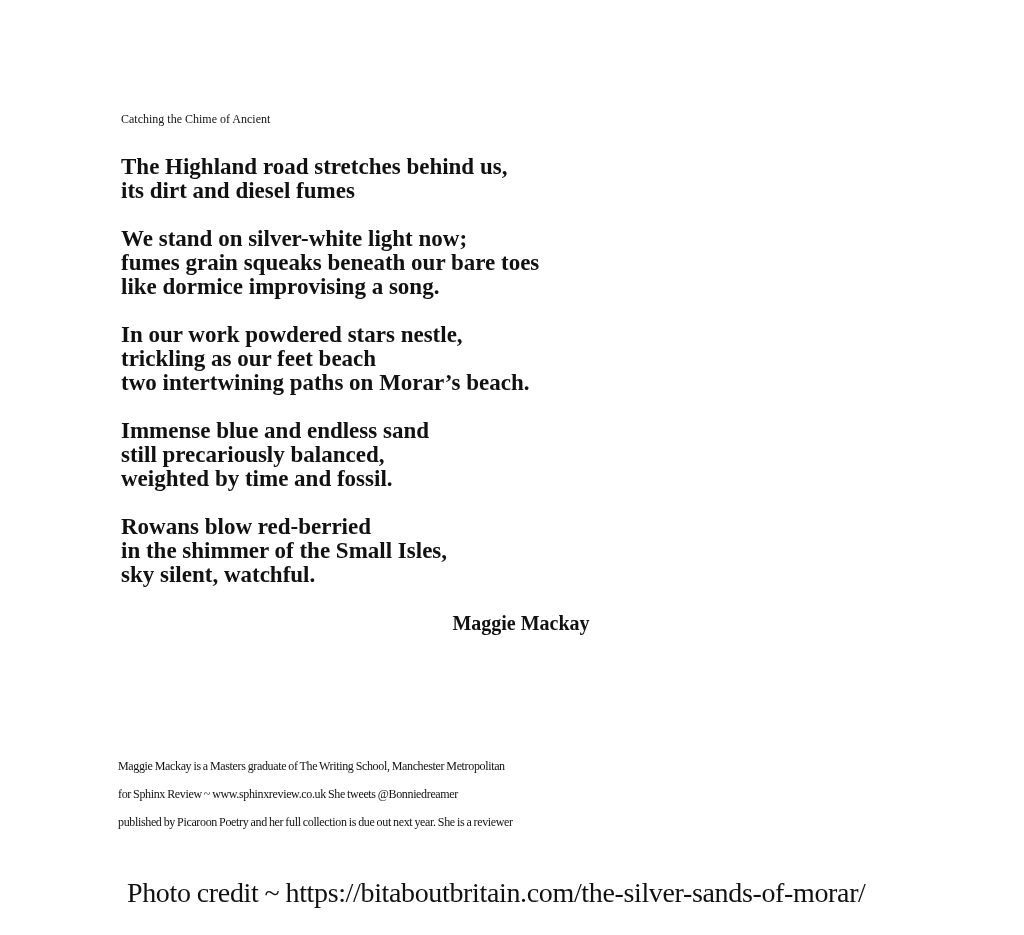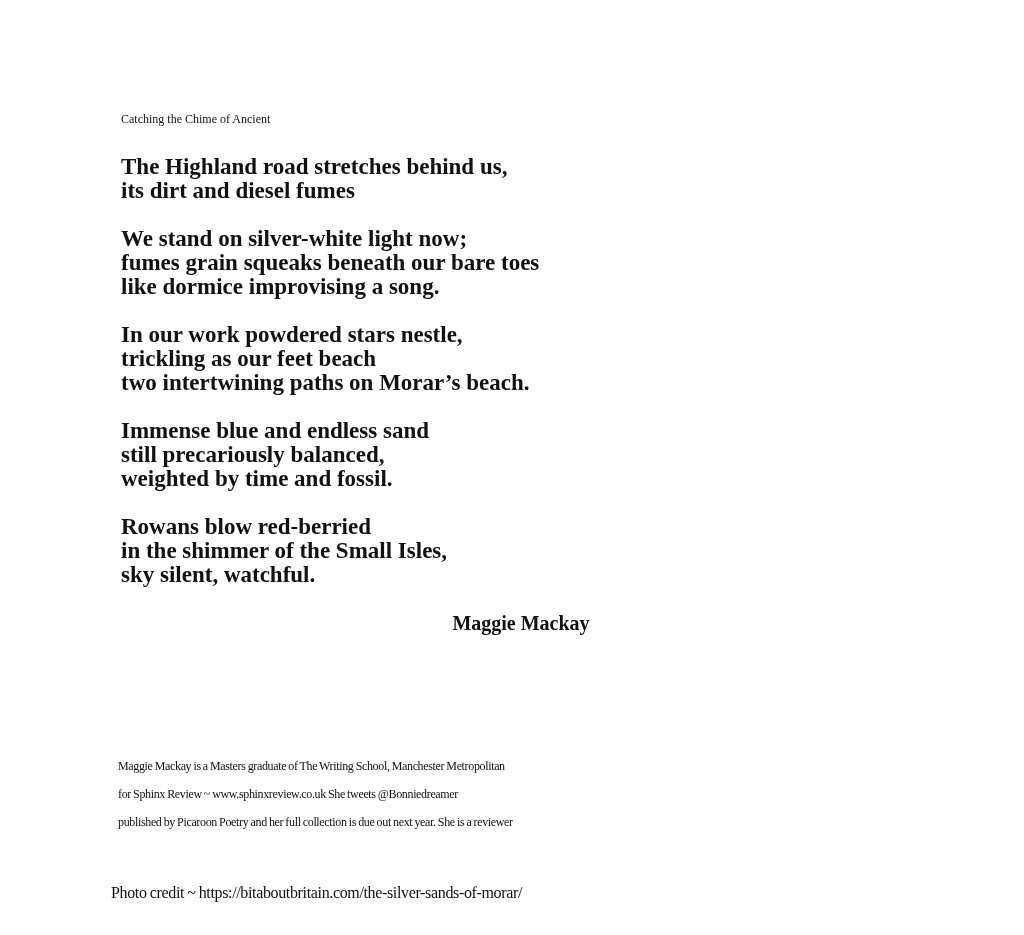--- a/index.html
+++ b/index.html
@@ -54,23 +54,23 @@
       letter-spacing: -0.35px;
       word-spacing: -0.5px;
       margin: 0;
     }
     .bio-line {
       display: block;
       white-space: nowrap;
     }
     .credit {
       position: absolute;
-      left: 111px;
+      left: 127px;
       top: 879px;
-      font-size: 16px;
+      font-size: 28px;
       line-height: 28px;
       letter-spacing: -0.35px;
       word-spacing: -0.5px;
       margin: 0;
       white-space: nowrap;
     }
   </style>
 </head>
 <body>
 

